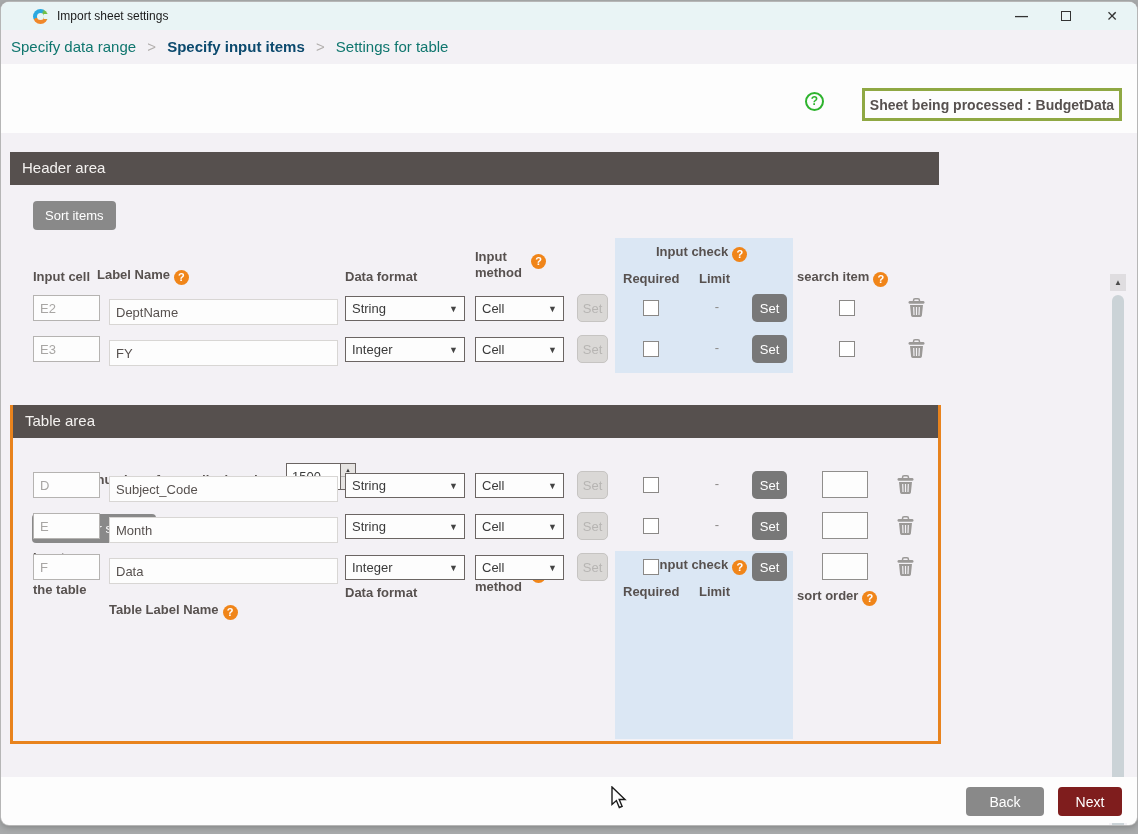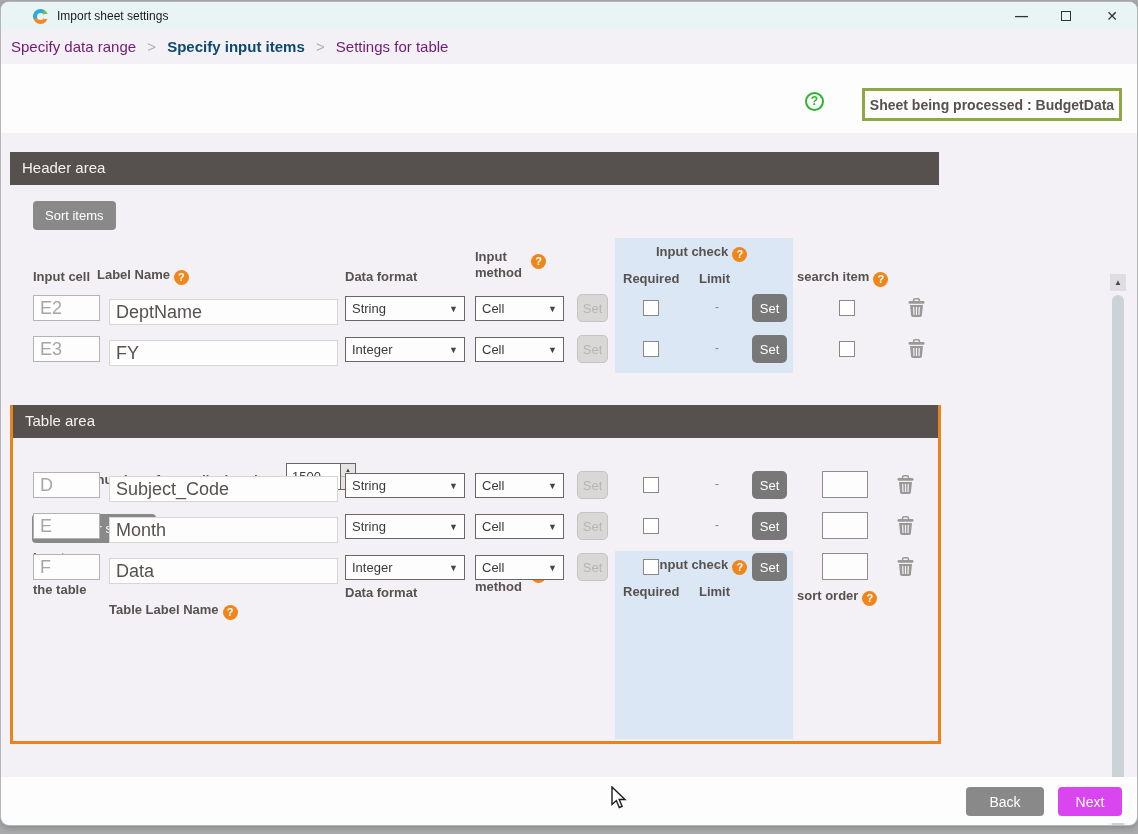--- a/index.html
+++ b/index.html
@@ -25,21 +25,21 @@
   .app-icon::after { content:""; position:absolute; right:-1px; top:5px; width:5px; height:5px; background:#e9f4f5; }
   .title { position:absolute; left:56px; top:7px; font-size:12px; color:#1b1b1b; }
   .win-btn { position:absolute; top:2px; width:34px; height:24px; text-align:center; line-height:24px; font-size:13px; color:#333; cursor:default; }
   .win-btn.min { left:1003px; font-weight:bold; letter-spacing:-1px; }
   .win-btn.max { left:1048px; }
   .max-box { display:inline-block; width:10px; height:10px; border:1.5px solid #333; margin-top:7px; }
   .win-btn.close { left:1094px; font-size:14px; }
   
   .breadcrumb { position:absolute; left:0; top:28px; right:0; height:34px; background:#f3f1f5; padding:8px 0 0 10px; font-size:15px; color:#b1aeac; }
   .bc-sep { margin:0 7px; color:#b1aeac; }
-  .bc-step { color:#701a75; }
+  .bc-step { color:#0f766e; }
   .bc-step.active { color:#0c4a6e; font-weight:bold; }
   
   .instruction { position:absolute; left:0; top:62px; right:0; height:69px; background:#fdfdfd; }
   .instr-line { position:absolute; left:10px; font-size:15px; font-weight:bold; color:#3e3937; white-space:nowrap; }
   .instr-line.l1 { top:14px; }
   .instr-line.l2 { top:39px; }
   .help-green {
     position:absolute; left:804px; top:28px; width:19px; height:19px; border-radius:50%;
     background:#fdfdfd; border:2px solid #2eb32e; color:#2eb32e; font-weight:bold; font-size:12px;
     text-align:center; line-height:15px;
@@ -68,21 +68,21 @@
     display:inline-block; width:15px; height:15px; border-radius:50%; background:#f08519;
     color:#fff; font-size:11px; font-weight:bold; text-align:center; line-height:15px;
     vertical-align:-2px; margin-left:4px;
   }
   .blue-panel { position:absolute; background:#dbe7f4; }
   .bp-header { left:614px; top:105px; width:178px; height:135px; }
   .bp-table { left:614px; top:418px; width:178px; height:188px; }
   
   .grid-row { position:absolute; left:0; width:945px; height:41px; }
   .cell-input, .label-input, .sort-input {
-    position:absolute; height:26px; background:#fdfdfd; font-family:inherit; font-size:18px; padding:0 6px;
+    position:absolute; height:26px; background:#fdfdfd; font-family:inherit; font-size:13px; padding:0 6px;
   }
   .cell-input { left:32px; top:4px; width:67px; border:1px solid #b5b3b1; color:#a8a6a4; }
   .label-input { left:108px; top:8px; width:229px; border:1px solid #d8d6d4; color:#57514f; }
   .select {
     position:absolute; top:5px; height:25px; background:#fdfdfd; border:1px solid #6b6563;
     font-size:13px; color:#3a3a3a; display:flex; align-items:center; padding:0 6px;
   }
   .select .arr { margin-left:auto; font-size:9px; color:#444; }
   .select.fmt { left:344px; width:120px; }
   .select.mth { left:474px; width:89px; }
@@ -121,21 +121,21 @@
   .sb-btn { position:absolute; left:1px; width:16px; height:17px; background:#dfdde0; color:#4c4c4c; font-size:8px; text-align:center; line-height:17px; }
   .sb-btn.up { top:3px; }
   .sb-thumb { position:absolute; left:3px; top:24px; width:12px; height:578px; background:#cbd3d7; border-radius:6px; }
   
   .footer { position:absolute; left:0; bottom:2px; right:0; height:46px; background:#fdfdfd; border-radius:0 0 8px 8px; }
   .btn-back, .btn-next {
     position:absolute; top:10px; height:29px; border:none; border-radius:4px;
     color:#fff; font-size:14px; font-family:inherit;
   }
   .btn-back { left:965px; width:78px; background:#898989; }
-  .btn-next { left:1057px; width:64px; background:#d946ef; }
+  .btn-next { left:1057px; width:64px; background:#7f1d1d; }
   .cursor { position:absolute; left:610px; top:786px; z-index:50; }
 </style>
 </head>
 <body>
 
 <div class="desktop">
 <div class="window">
 
   <div class="titlebar">
     <span class="app-icon"></span>

